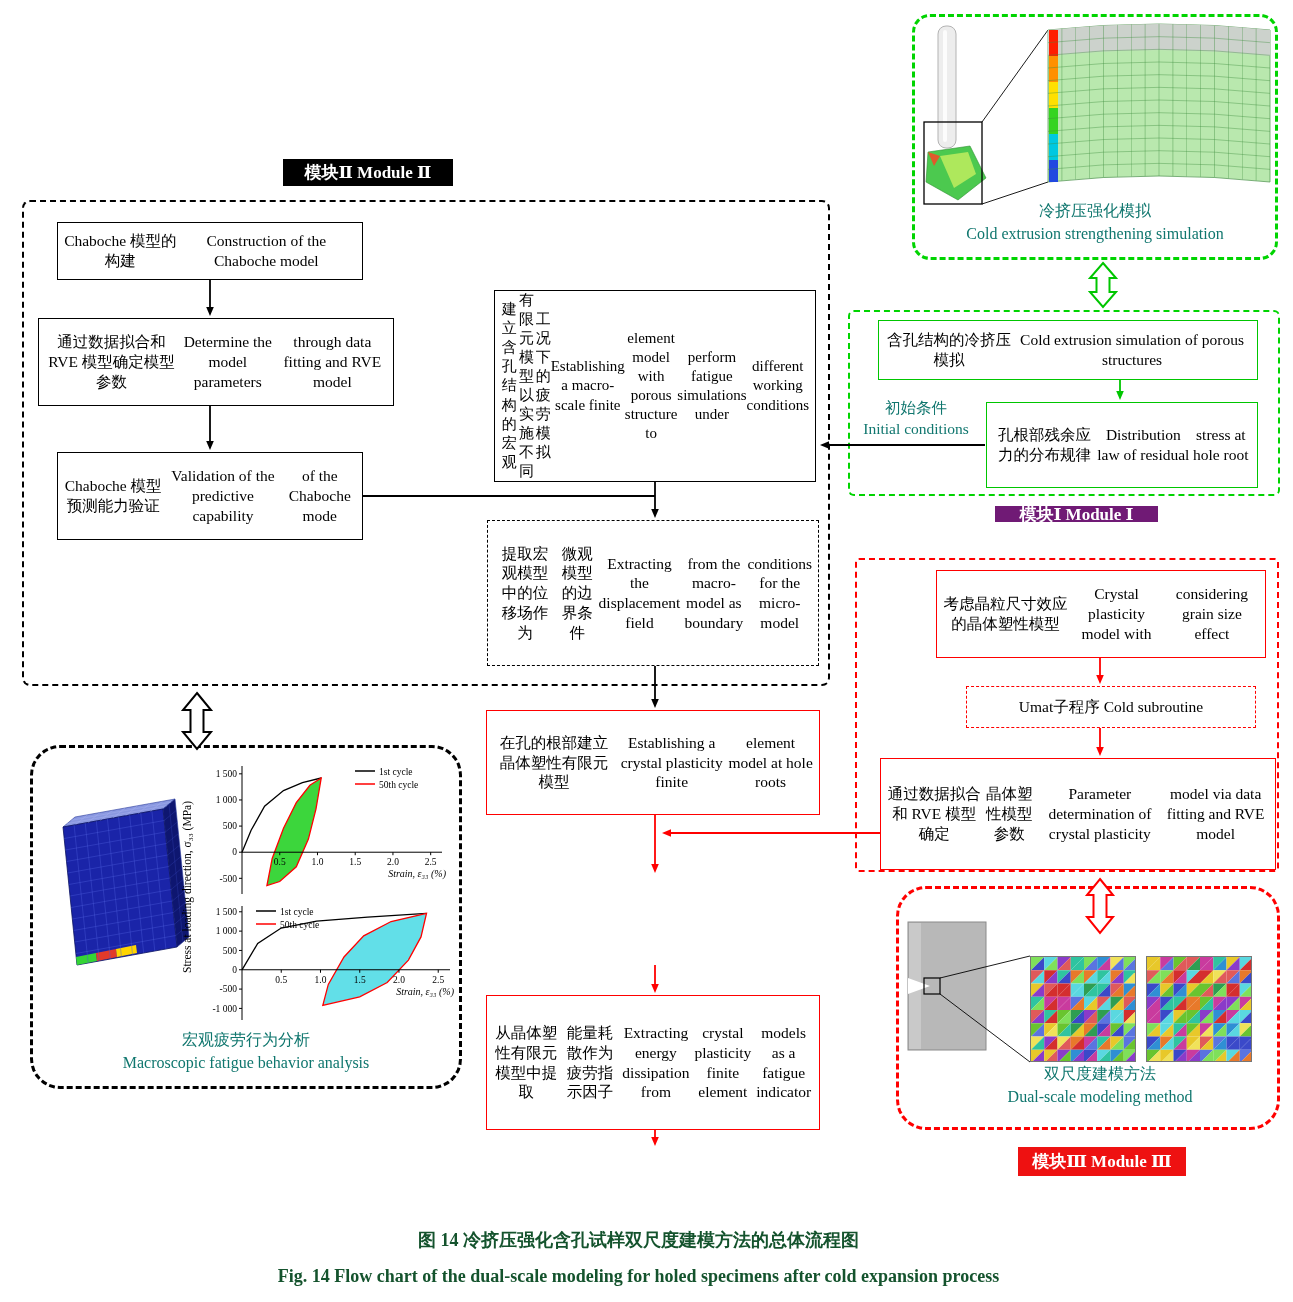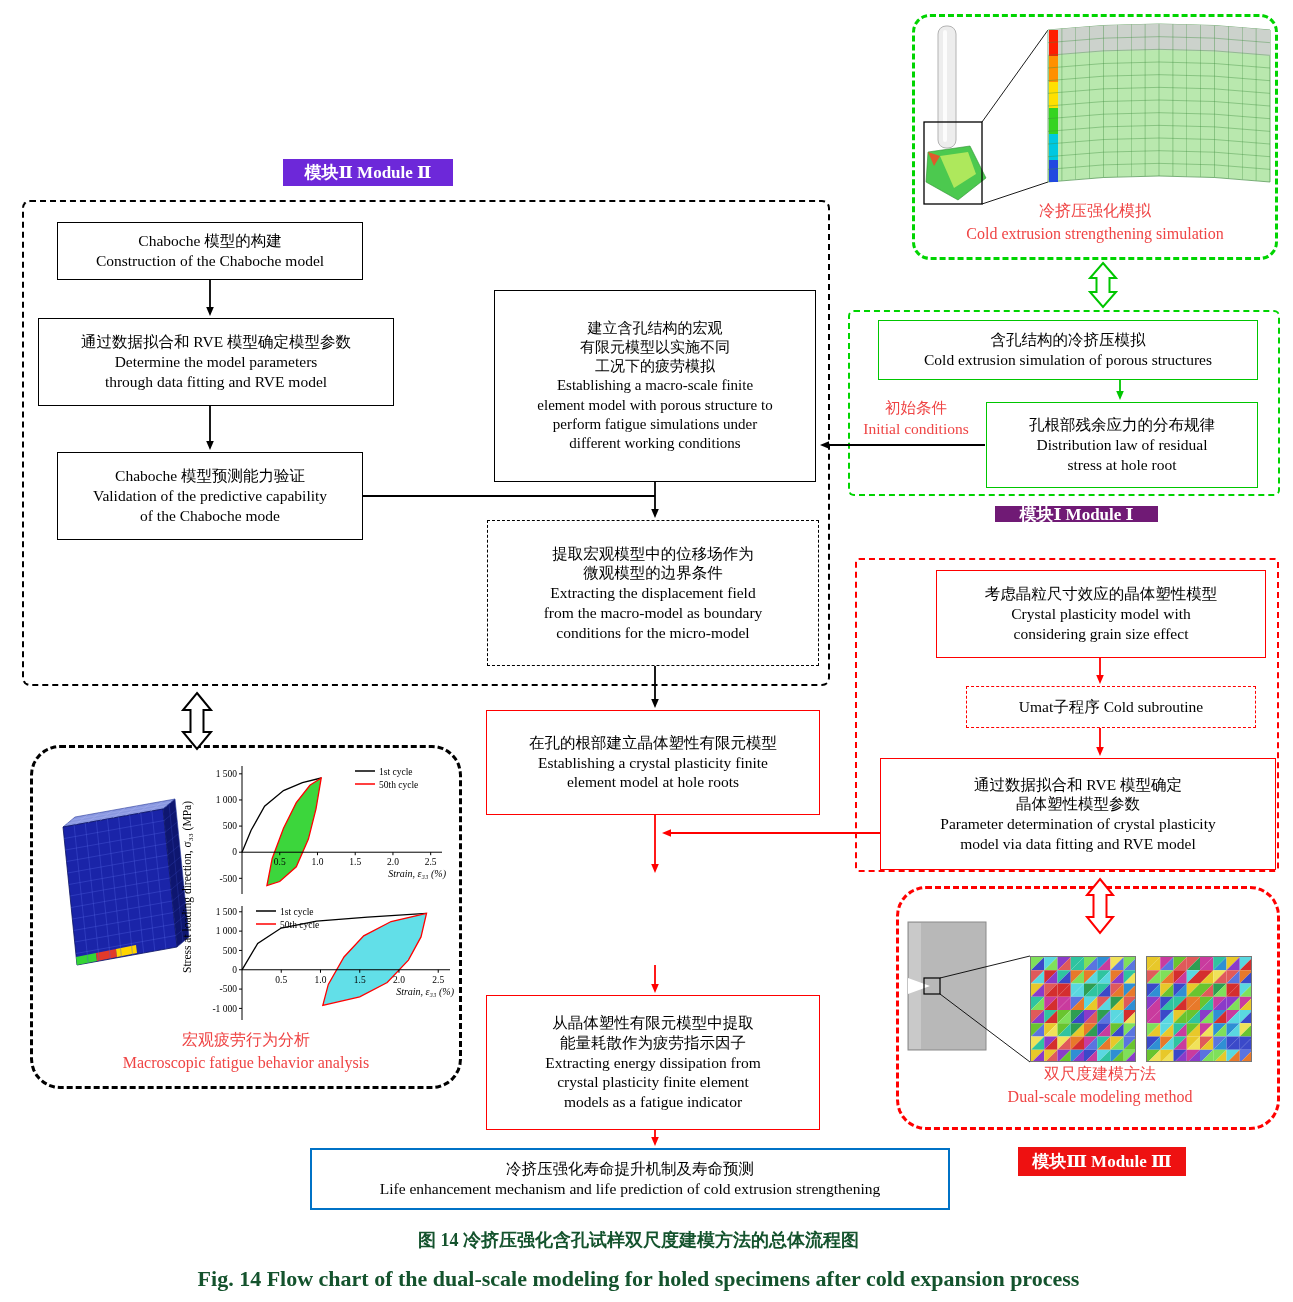--- a/index.html
+++ b/index.html
@@ -1,44 +1,44 @@
 <!DOCTYPE html>
 <html><head>
 <meta charset="utf-8">
 <style>
   *{margin:0;padding:0;box-sizing:border-box}
   body{background:#fff;font-family:"Liberation Serif","DejaVu Serif",serif;}
   #canvas{position:relative;width:1293px;height:1302px;background:#fff;overflow:hidden;}
   #canvas > svg{position:absolute;}
-  .box{position:absolute;border:1.6px solid #000;background:#fff;display:flex;flex-direction:column;
+  .box{position:absolute;border:1.6px solid #000;background:#fff;display:flex;flex-direction:row;
        align-items:center;justify-content:center;text-align:center;font-size:15.5px;line-height:1.27;
        padding:8px 6px;color:#000;}
   .box.green{border-color:#00c600;}
   .box.red{border-color:#ff0000;}
   .box.blue{border-color:#0072c6;border-width:2px;}
   .box.dashedb{border-style:dashed;}
   .frame{position:absolute;border:3px dashed #000;background:transparent;}
   .frame.g{border-color:#00d400;}
   .frame.r{border-color:#ff0000;}
   .module-label{position:absolute;display:flex;align-items:center;justify-content:center;color:#fff;
        font-weight:bold;font-size:17px;}
-  .caption{position:absolute;text-align:center;font-size:16px;line-height:1.45;color:#ef4444;}
+  .caption{position:absolute;text-align:center;font-size:16px;line-height:1.45;color:#0f766e;}
   .rot-label{position:absolute;left:181px;top:1014px;width:254px;height:15px;transform:rotate(-90deg);
        transform-origin:0 0;text-align:center;font-size:11.5px;color:#000;}
   .figcap{position:absolute;left:12px;width:1253px;text-align:center;font-weight:bold;color:#14532d;}
   .figcap.zh{top:1228px;font-size:18px;}
-  .figcap.en{top:1266px;font-size:22px;}
+  .figcap.en{top:1266px;font-size:18px;}
 </style>
 </head>
 <body>
 
 <div id="canvas">
 
   <div class="frame" style="left:22px;top:200px;width:808px;height:486px;border-width:2.5px;border-radius:8px"></div>
-  <div class="module-label" style="left:283px;top:159px;width:170px;height:27px;background:#6d28d9">模块Ⅱ Module Ⅱ</div>
+  <div class="module-label" style="left:283px;top:159px;width:170px;height:27px;background:#000000">模块Ⅱ Module Ⅱ</div>
 
   <div class="box" style="left:57px;top:222px;width:306px;height:58px">
       <div>Chaboche 模型的构建</div>
       <div>Construction of the Chaboche model</div>
     </div>
   <div class="box" style="left:38px;top:318px;width:356px;height:88px">
       <div>通过数据拟合和 RVE 模型确定模型参数</div>
       <div>Determine the model parameters</div>
       <div>through data fitting and RVE model</div>
     </div>
@@ -150,24 +150,20 @@
       <div>晶体塑性模型参数</div>
       <div>Parameter determination of crystal plasticity</div>
       <div>model via data fitting and RVE model</div>
     </div>
   <div class="box red" style="left:486px;top:995px;width:334px;height:135px">
       <div>从晶体塑性有限元模型中提取</div>
       <div>能量耗散作为疲劳指示因子</div>
       <div>Extracting energy dissipation from</div>
       <div>crystal plasticity finite element</div>
       <div>models as a fatigue indicator</div>
-    </div>
-  <div class="box blue" style="left:310px;top:1148px;width:640px;height:62px">
-      <div>冷挤压强化寿命提升机制及寿命预测</div>
-      <div>Life enhancement mechanism and life prediction of cold extrusion strengthening</div>
     </div>
 
   <div class="frame" style="left:30px;top:745px;width:432px;height:344px;border-radius:30px"></div>
   <svg id="block-decor" style="left:45px;top:765px" width="155" height="210">
     <polygon points="18,62 118,44 130,34 30,52" fill="#8a98e0" stroke="#2a3a9a" stroke-width="0.6"></polygon>
     <polygon points="118,44 130,34 144,172 132,182" fill="#0e1670" stroke="#2a3a9a" stroke-width="0.6"></polygon>
     <polygon points="18,62 118,44 132,182 32,200" fill="#1a24a8" stroke="#0a1260" stroke-width="0.8"></polygon>
     <polygon points="32,200 52,196 51,188 31,192" fill="#35d435"></polygon>
     <polygon points="52,196 72,192 71,184 51,188" fill="#e23a2a"></polygon>
     <polygon points="72,192 92,188 91,180 71,184" fill="#ffd500"></polygon>

